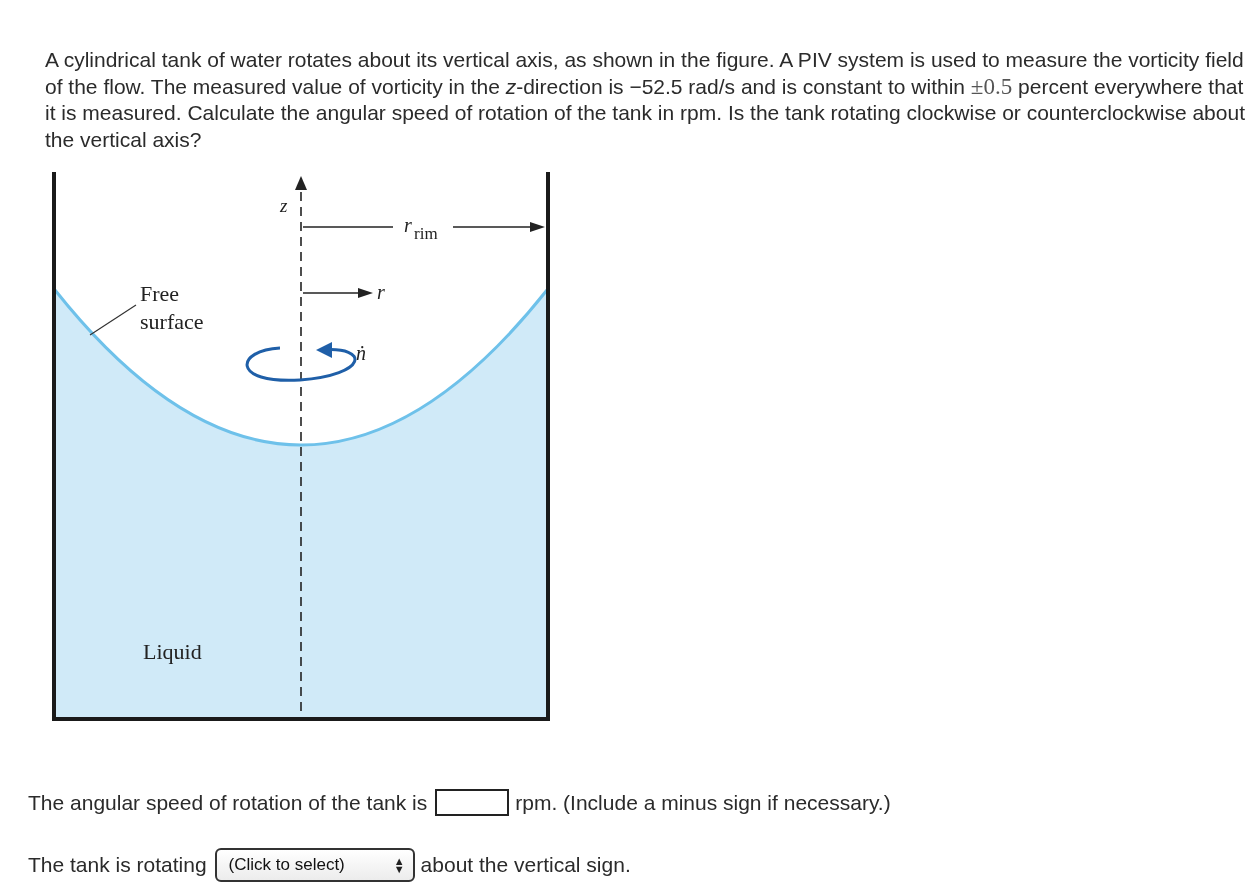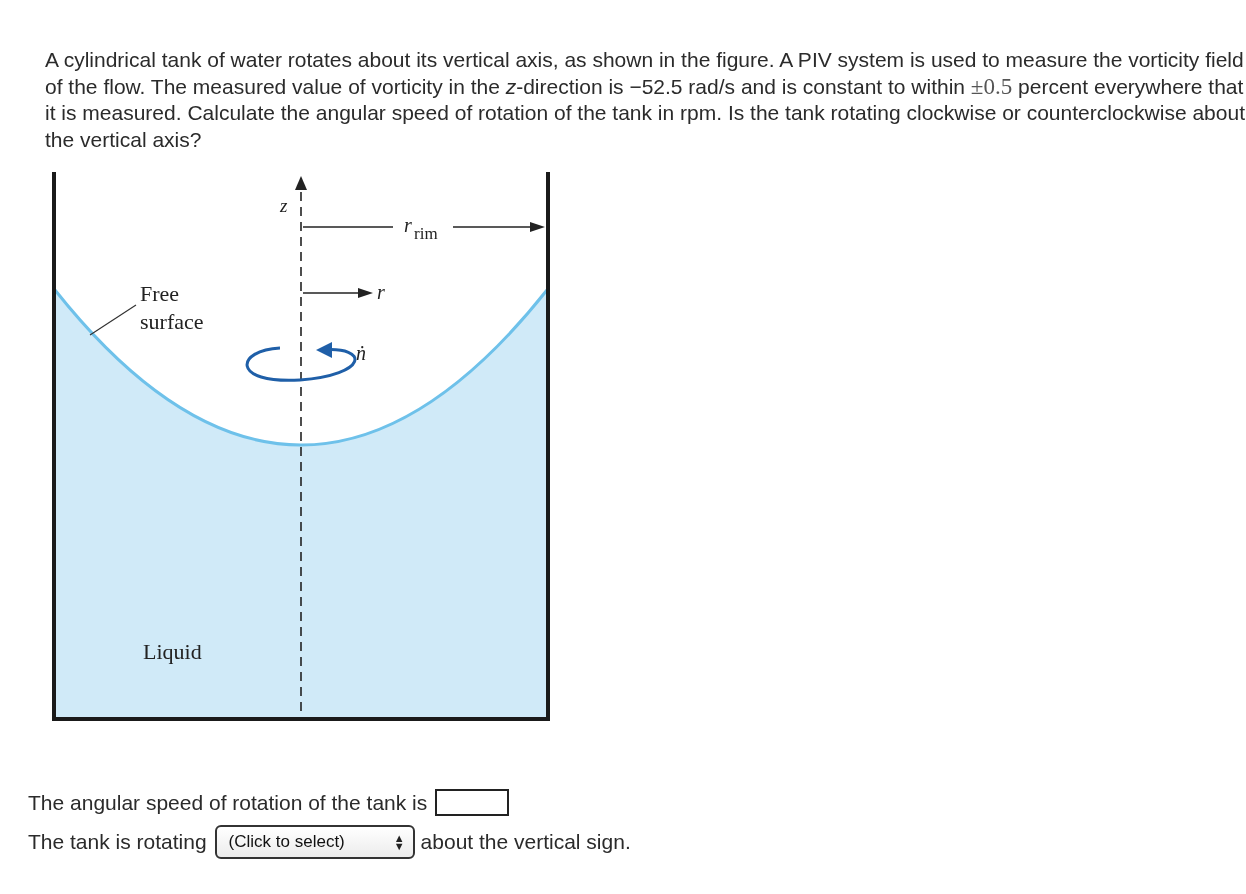--- a/index.html
+++ b/index.html
@@ -15,21 +15,21 @@
   .problem .ital { font-style: italic; }
   .problem .math { font-family: "Liberation Serif", "DejaVu Serif", serif; font-size: 23px; color: #555; }
   .figure { position: absolute; left: 40px; top: 160px; width: 530px; height: 580px; }
   .figure svg { display: block; }
   .fig-label { font-family: "Liberation Serif", "DejaVu Serif", serif; fill: #222; }
   .q-line {
     position: absolute; left: 28px; font-size: 21px; line-height: 26px;
     display: flex; align-items: center; white-space: nowrap; margin-top: 8px;
   }
   .q1 { top: 781px; }
-  .q2 { top: 817px; text-align: center; }
+  .q2 { top: 840px; text-align: center; }
   .answer-input {
     width: 74px; height: 27px; margin: 0 6px 0 8px; border: 2px solid #222;
     box-sizing: border-box; background: #fff; font-size: 16px; padding: 0 4px;
     font-family: "Liberation Sans", sans-serif;
   }
   .select-box {
     display: inline-flex; align-items: center; justify-content: space-between;
     width: 200px; height: 34px; box-sizing: border-box;
     margin: 0 6px 0 8px; padding: 0 8px 0 12px;
     border: 2px solid #333; border-radius: 6px;
@@ -74,20 +74,21 @@
     <polygon points="276,190 292,182 292,198" fill="#1f5fa8"></polygon>
     <text class="fig-label" x="316" y="200" font-size="20" font-style="italic">ṅ</text>
 
     <text class="fig-label" x="103" y="499" font-size="22">Liquid</text>
   </svg>
 </div>
 
 <div class="q-line q1">
   <span>The angular speed of rotation of the tank is</span>
   <input class="answer-input" type="text" value="" style="">
+  <span>rpm. (Include a minus sign if necessary.)</span>
 </div>
 
 <div class="q-line q2">
   <span>The tank is rotating</span>
   <div class="select-box">
     <span>(Click to select)</span>
     <span class="select-arrows">
         <span>▲</span>
         <span>▼</span>
       </span>

